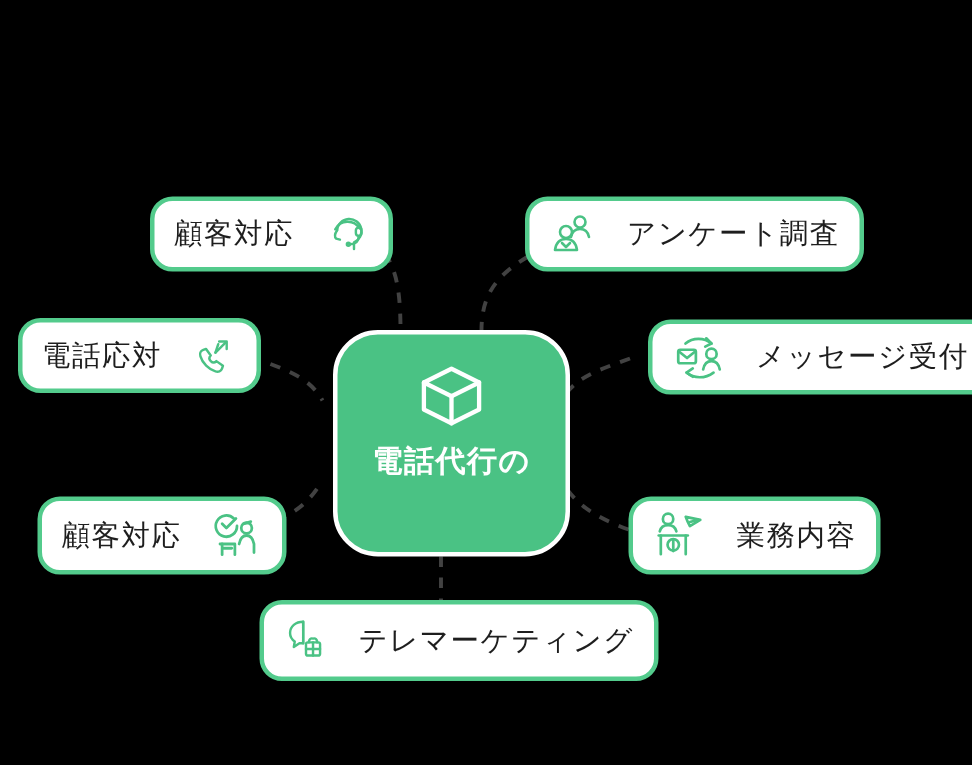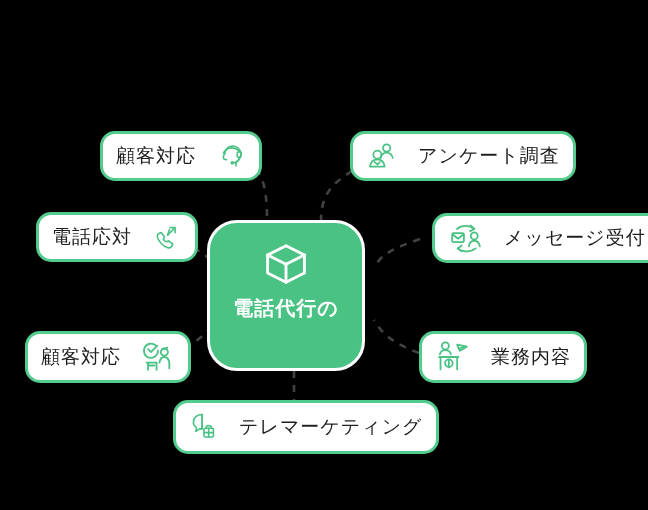--- a/index.html
+++ b/index.html
@@ -13,21 +13,21 @@
 
   
   .connectors{position:absolute;left:0;top:0;width:648px;height:510px;}
   .connectors path{
     fill:none;stroke:#424242;stroke-width:2.6;
     stroke-dasharray:7 7;stroke-linecap:butt;
   }
 
   
   .center-box{
-    position:absolute;left:207px;top:220px;
+    position:absolute;left:222px;top:220px;
     width:158px;height:151px;box-sizing:border-box;
     background:#4ac284;border:3px solid #ffffff;border-radius:30px;
     display:flex;flex-direction:column;align-items:center;
     padding-top:18px;
   }
   .center-box .cube{width:52px;height:48px;flex:0 0 auto;}
   .center-title{
     margin-top:6px;
     color:#ffffff;font-weight:bold;font-size:20px;line-height:27px;
     text-align:center;letter-spacing:1px;
@@ -38,21 +38,21 @@
     position:absolute;box-sizing:border-box;height:50px;
     background:#ffffff;border:3px solid #53cb8c;border-radius:15px;
     display:flex;align-items:center;gap:20px;
     padding:0 13px;
     color:#1e1e1e;font-size:19px;letter-spacing:1px;white-space:nowrap;
   }
   .pill svg{flex:0 0 auto;display:block;stroke:#4ac284;fill:none;
     stroke-width:2.6;stroke-linecap:round;stroke-linejoin:round;}
   .node-kokyaku{left:100px;top:131px;}
   .node-enquete{left:350px;top:131px;}
-  .node-denwa  {left:36px; top:212px;}
+  .node-denwa  {left:12px; top:212px;}
   .node-message{left:432px;top:213px;}
   .node-chumon {left:25px; top:331px;height:52px;}
   .node-yoyaku {left:419px;top:331px;height:52px;}
   .node-tele   {left:173px;top:400px;height:54px;text-align:center;}
 </style>
 </head>
 <body>
 
 <div class="canvas">
 

